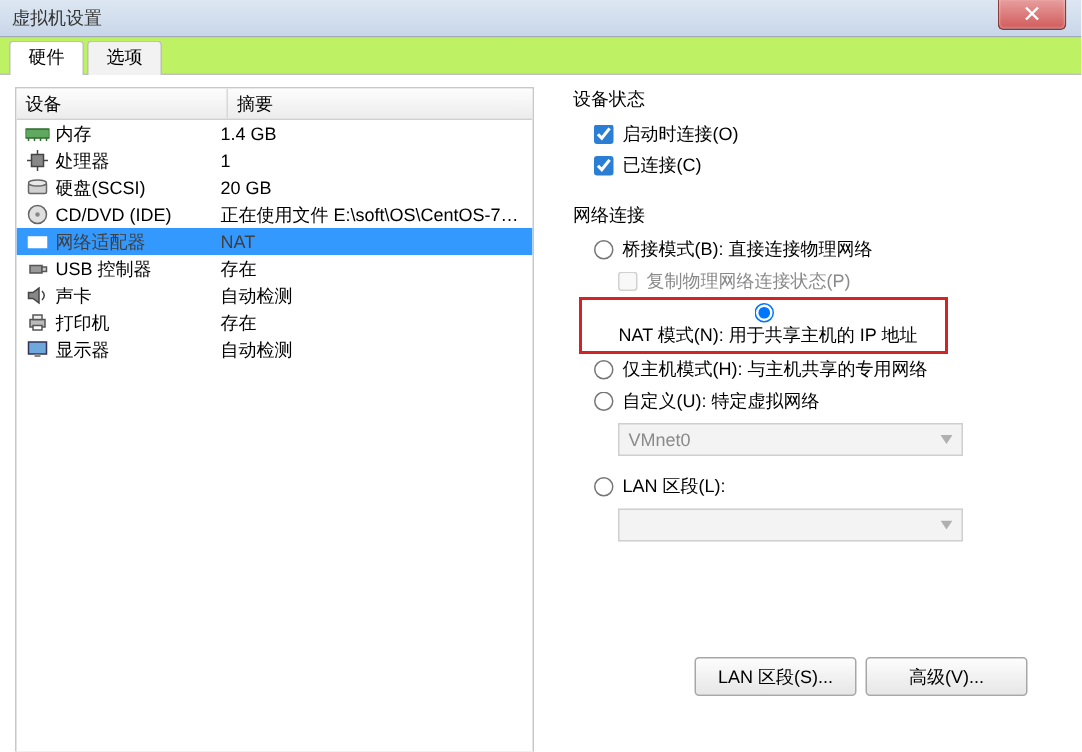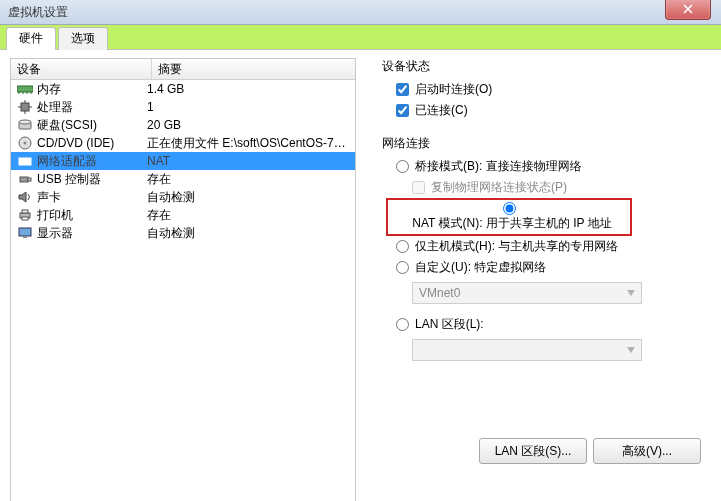--- a/index.html
+++ b/index.html
@@ -211,21 +211,21 @@
     top: 4px;
     width: 12px;
     height: 12px;
     display: flex;
     align-items: center;
     justify-content: center;
   }
 
   .btn-row {
     position: absolute;
-    right: 10px;
+    right: 26px;
     top: 380px;
     display: flex;
     gap: 6px;
   }
   .btn {
     min-width: 86px;
     height: 24px;
     border: 1px solid #a7a7a7;
     background: linear-gradient(#fdfdfd, #e6e6e6);
     border-radius: 3px;

